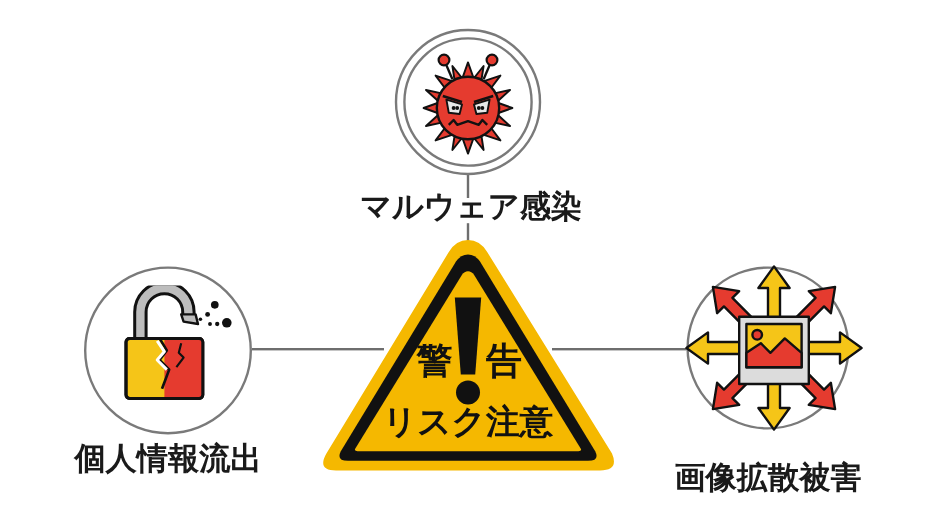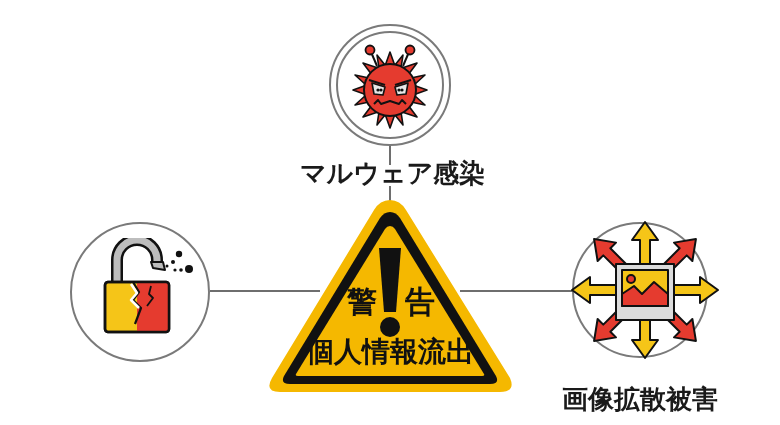--- a/index.html
+++ b/index.html
@@ -87,20 +87,21 @@
 
       <rect x="10" y="44" width="64" height="50" rx="3" fill="#F5C518" stroke="#111" stroke-width="2.5"></rect>
       <path d="M42,44 L74,44 L74,91 A3,3 0 0 1 71,94 L42,94 Z" fill="#E53B2F"></path>
       <rect x="10" y="44" width="64" height="50" rx="3" fill="none" stroke="#111" stroke-width="2.5"></rect>
 
       <path d="M38,44 L44,54 L38,62 L46,70 L40,86" fill="none" stroke="#111" stroke-width="2.2" stroke-linejoin="round"></path>
       <path d="M36,46 L42,55 L36,62 L44,70" fill="none" stroke="#ffffff" stroke-width="2.5" stroke-linejoin="round"></path>
       <path d="M56,48 L54,56 L58,60 L52,68" fill="none" stroke="#111" stroke-width="1.8" stroke-linejoin="round"></path>
     </svg>
   </div>
+  <div class="label" style="left:50px; top:367px; width:180px; font-size:26px; line-height:32px;">個人情報流出</div>
 
   <div class="node-circle" style="left:572px; top:222px; width:136px; height:136px; border:2.5px solid #7a7a7a;"></div>
   <div class="icon" style="position:absolute; left:570px; top:220px; width:150px; height:142px;">
     <svg width="150" height="142" viewBox="0 0 150 142">
       <g stroke="#111" stroke-width="2" stroke-linejoin="round">
 
         <polygon points="75,2 88,20 80,20 80,46 70,46 70,20 62,20" fill="#F5C518"></polygon>
 
         <polygon points="75,138 88,120 80,120 80,96 70,96 70,120 62,120" fill="#F5C518"></polygon>
 
@@ -135,15 +136,15 @@
       <path d="M126,4 Q136,4 142,14 L246,182 Q252,196 236,196 L16,196 Q0,196 8,182 L110,14 Q116,4 126,4 Z" fill="#F5B800"></path>
       <path d="M126,16 Q132,16 136,22 L232,180 Q236,188 226,188 L26,188 Q16,188 20,180 L116,22 Q120,16 126,16 Z" fill="#111111"></path>
       <path d="M126,30 Q129,30 131,33 L220,178 Q221,180 218,180 L34,180 Q31,180 32,178 L121,33 Q123,30 126,30 Z" fill="#F5B800"></path>
 
       <path d="M115,52 L137,52 L132,116 L120,116 Z" fill="#111111"></path>
       <circle cx="126" cy="131" r="10" fill="#111111"></circle>
     </svg>
   </div>
   <div class="warn-text" style="left:342px; top:285px; width:40px; font-size:30px; line-height:34px;">警</div>
   <div class="warn-text" style="left:400px; top:285px; width:40px; font-size:30px; line-height:34px;">告</div>
-  <div class="warn-text" style="left:300px; top:336px; width:180px; font-size:28px; line-height:32px;">個人情報流出</div>
+  <div class="warn-text" style="left:300px; top:336px; width:180px; font-size:28px; line-height:32px;">リスク注意</div>
 
 </div>
 
 </body></html>

